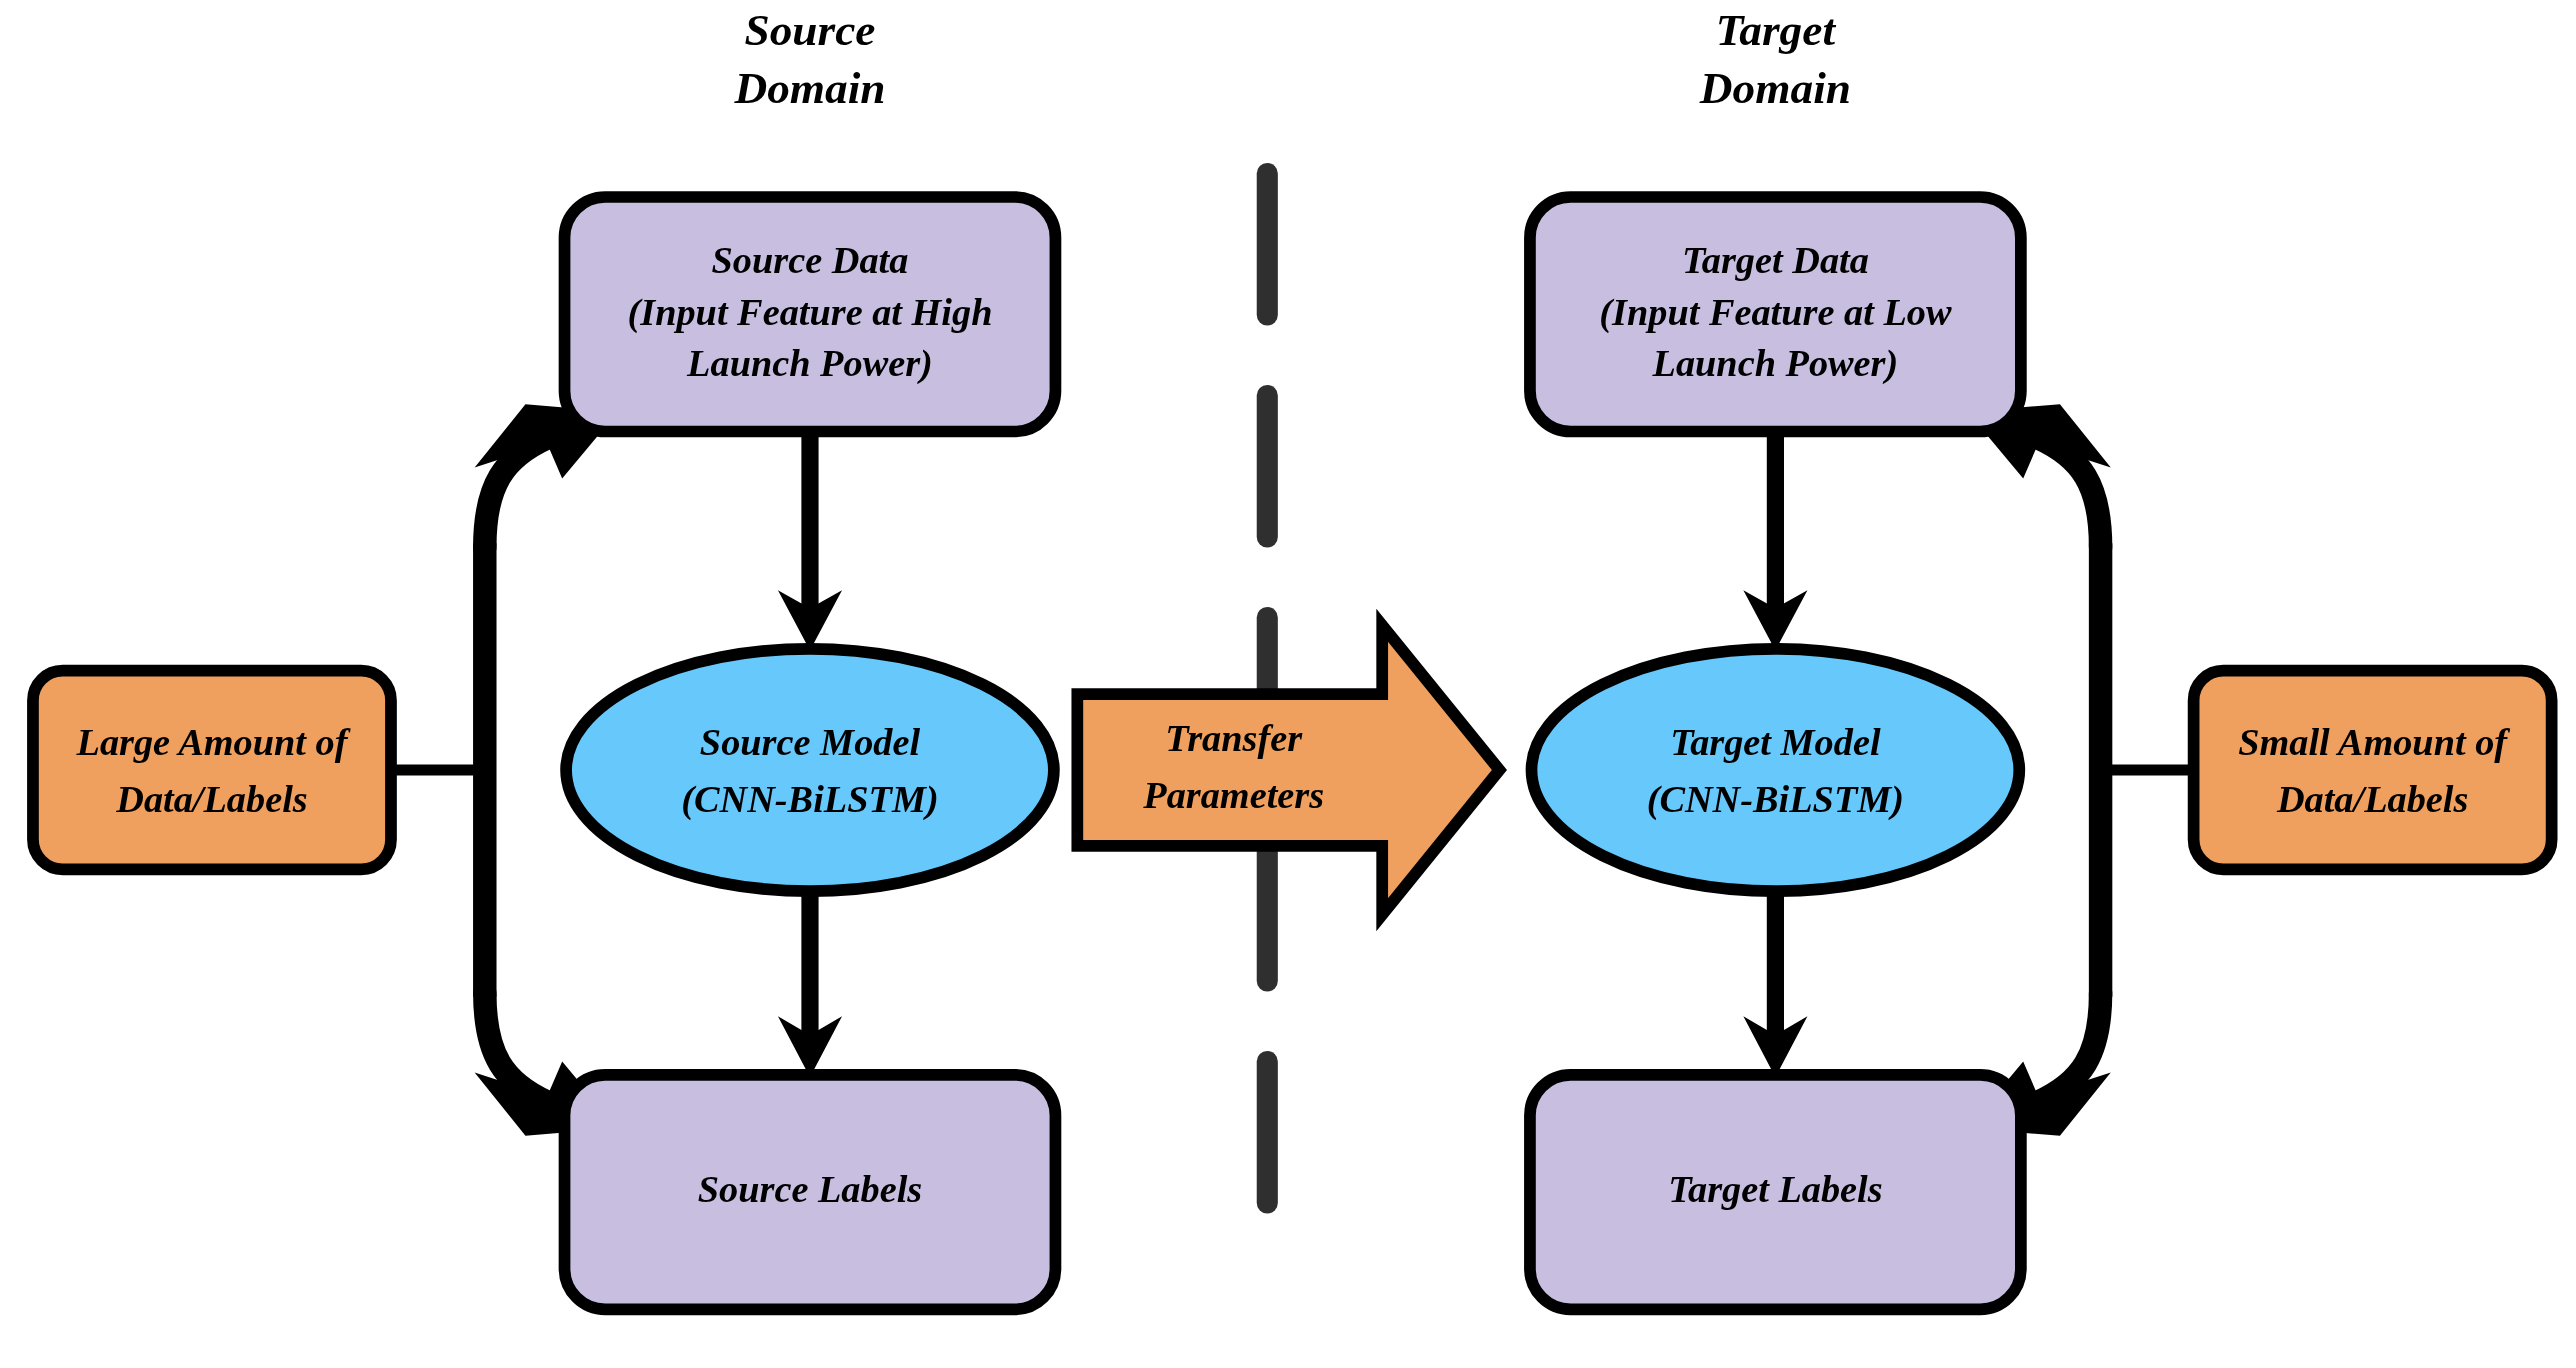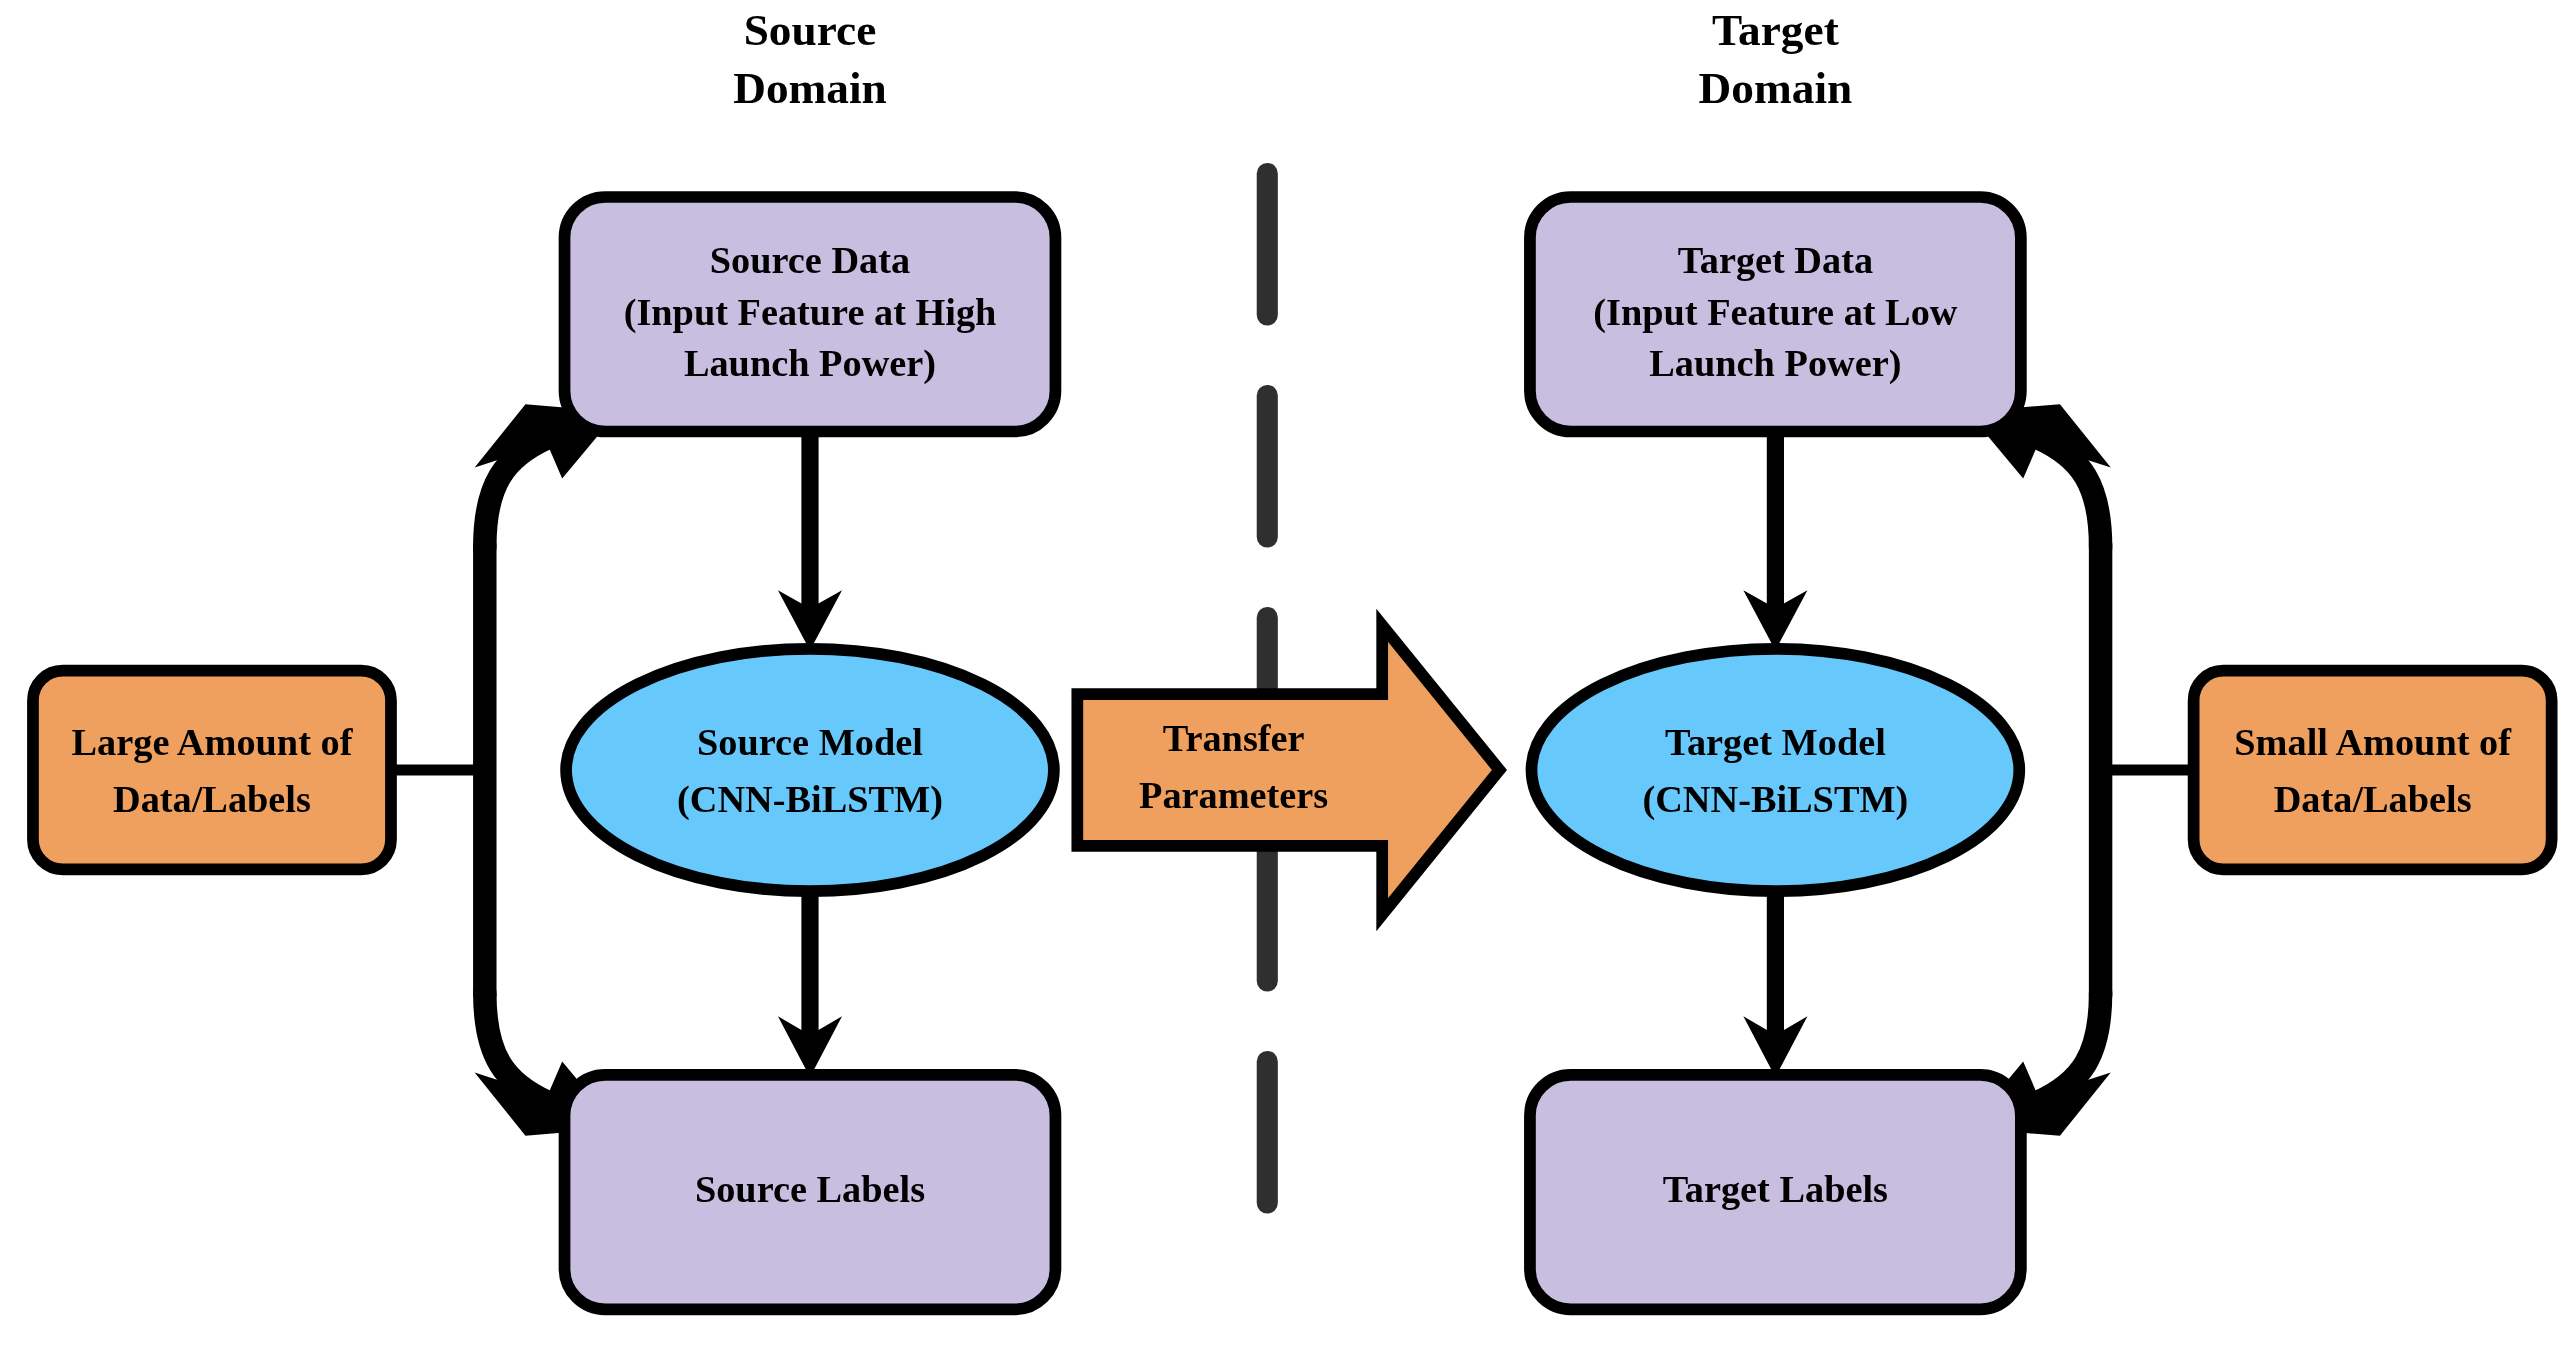--- a/index.html
+++ b/index.html
@@ -10,20 +10,21 @@
   }
   body {
     font-family: "Liberation Serif", "DejaVu Serif", serif;
   }
   #stage {
     position: relative;
     width: 2576px;
     height: 1368px;
     background: #ffffff;
     overflow: hidden;
+    font-style: italic;
   }
   #diagram-svg {
     position: absolute;
     left: 0;
     top: 0;
     width: 2576px;
     height: 1368px;
   }
   .node-text {
     font-family: "Liberation Serif", "DejaVu Serif", serif;

